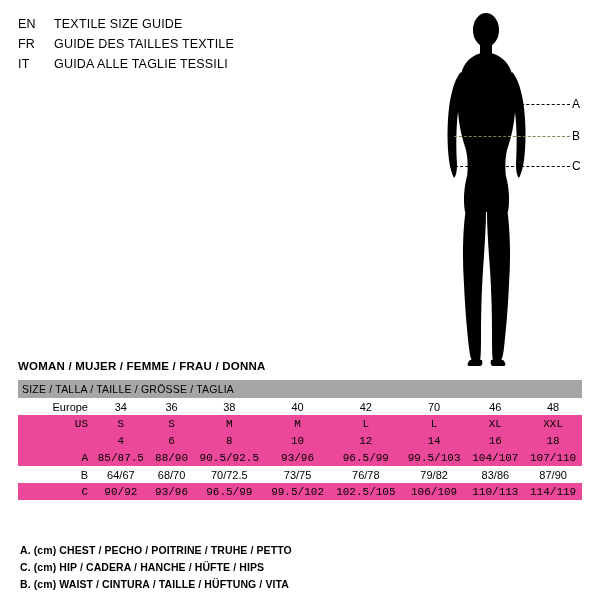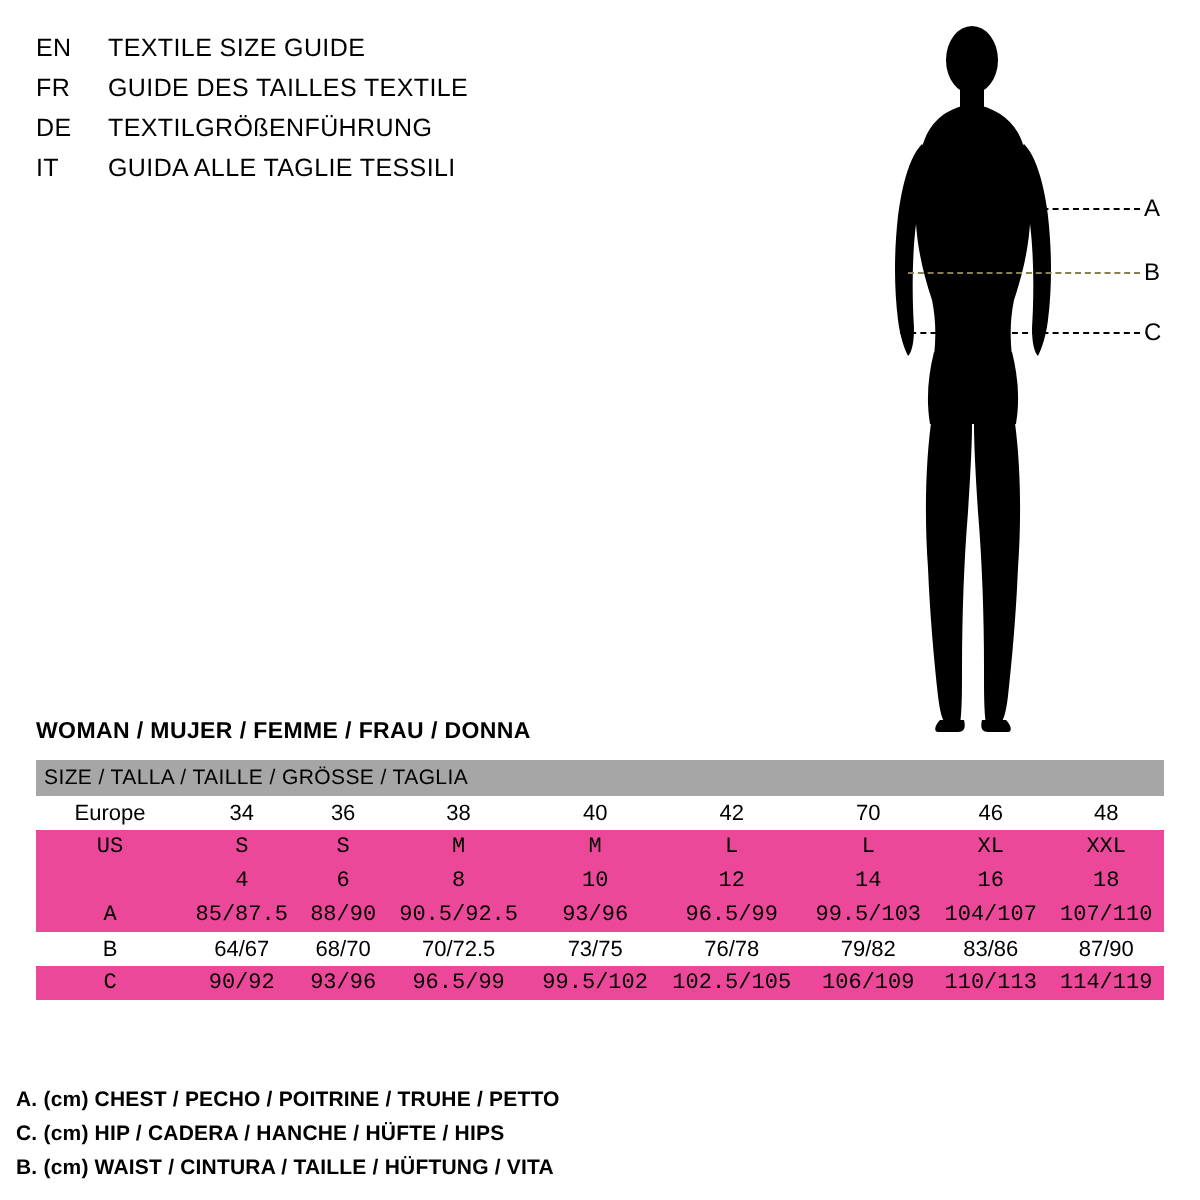--- a/index.html
+++ b/index.html
@@ -99,29 +99,29 @@
   .size-table .head-row td {
     background: #a6a6a6;
     text-align: left;
     font-size: 10.5px;
     letter-spacing: 0.2px;
     height: 18px;
   }
   .size-table tbody tr.shade td { background: #ec4899; font-family: Liberation Mono, monospace; }
   .size-table tbody tr.plain td { background: #ffffff; }
   .size-table td.rowlabel {
-    text-align: center;
+    text-align: right;
     padding-left: 4px;
     width: 74px;
   }
 
   
   .footnotes {
     position: absolute;
-    left: 8px;
+    left: 20px;
     top: 542px;
     width: 480px;
   }
   .footnote {
     font-size: 10.5px;
     font-weight: bold;
     color: #000;
     line-height: 17px;
     letter-spacing: 0.1px;
   }
@@ -134,24 +134,20 @@
   <div class="lang-block">
     <div class="lang-row">
       <span class="lang-code">EN</span>
       <span class="lang-title">TEXTILE SIZE GUIDE</span>
     </div>
     <div class="lang-row">
       <span class="lang-code">FR</span>
       <span class="lang-title">GUIDE DES TAILLES TEXTILE</span>
     </div>
     <div class="lang-row">
-      <span class="lang-code">DE</span>
-      <span class="lang-title">TEXTILGRÖßENFÜHRUNG</span>
-    </div>
-    <div class="lang-row">
       <span class="lang-code">IT</span>
       <span class="lang-title">GUIDA ALLE TAGLIE TESSILI</span>
     </div>
   </div>
 
   <div class="figure-wrap">
     <svg class="figure-svg" width="170" height="370" viewBox="0 0 170 370">
       <g fill="#000000">
 
         <ellipse cx="66" cy="22" rx="13" ry="17"></ellipse>

